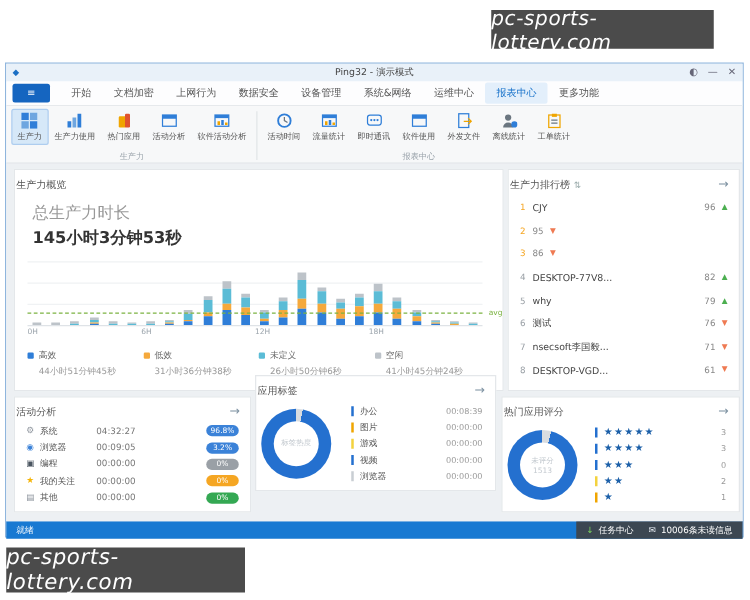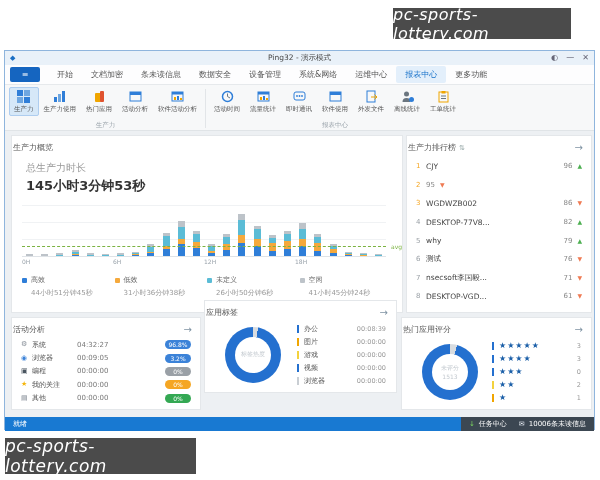--- a/index.html
+++ b/index.html
@@ -41,21 +41,21 @@
   .content { position:relative; height:286px; background:#edf0f3; }
   .panel { position:absolute; background:#fff; border:1px solid #e4e7ea; }
   .p-head { display:flex; align-items:center; padding:6px 8px 2px 1px; }
   .p-title { font-size:8px; color:#555; }
   .p-sort { font-size:7px; color:#9aa; margin-left:3px; }
   .p-arrow { margin-left:auto; color:#7f93a3; font-size:10px; line-height:1; }
 
   
   #panel-overview { left:6px; top:4px; width:392px; height:178px; }
   .total-block { padding:6px 0 0 14px; }
-  .total-label { font-size:10px; color:#999; }
+  .total-label { font-size:13px; color:#999; }
   .total-value { font-size:13px; font-weight:bold; color:#333; margin-top:2px; }
   .chart-wrap { position:relative; margin:10px 16px 0 10px; height:62px; }
   .chart-area { position:relative; height:52px; border-bottom:1px solid #dfe3e7; }
   .gridline { position:absolute; left:0; right:0; height:1px; background:#f0f2f4; }
   .bars { position:absolute; left:0; right:0; bottom:0; top:0; display:flex; align-items:flex-end; }
   .bar-slot { flex:1; display:flex; justify-content:center; align-items:flex-end; height:100%; }
   .bar-stack { width:7px; display:flex; flex-direction:column; justify-content:flex-end; }
   .bar-seg { width:100%; }
   .avg-line { position:absolute; left:0; right:0; border-top:1px dashed #7cb342; }
   .avg-label { position:absolute; right:-16px; font-size:6px; color:#7cb342; }
@@ -82,21 +82,21 @@
   #panel-activity { left:6px; top:186px; width:190px; height:93px; }
   .act-rows { padding:1px 9px 0 9px; }
   .act-row { display:flex; align-items:center; height:13.4px; }
   .act-icon { width:11px; font-size:7px; line-height:1; }
   .act-label { width:45px; font-size:7px; color:#555; }
   .act-time { flex:1; font-size:7px; color:#777; }
   .badge { min-width:26px; text-align:center; font-size:6px; color:#fff; border-radius:7px; padding:1px 3px; }
 
   
   #panel-tags { left:199px; top:169px; width:193px; height:93px; }
-  .donut-flex { display:flex; align-items:center; padding:2px 10px 0 20px; }
+  .donut-flex { display:flex; align-items:center; padding:2px 10px 0 4px; }
   .donut { position:relative; width:56px; height:56px; border-radius:50%; flex:none; }
   .donut::after { content:""; position:absolute; inset:10px; background:#fff; border-radius:50%; }
   .donut-center { position:absolute; inset:0; display:flex; flex-direction:column; align-items:center; justify-content:center; z-index:2; font-size:6px; color:#c3c9cf; }
   .tag-legend { flex:1; margin-left:16px; }
   .tag-row { display:flex; align-items:center; height:13px; }
   .tag-tick { width:2px; height:8px; margin-right:5px; }
   .tag-label { flex:1; font-size:7px; color:#555; }
   .tag-value { font-size:6.5px; color:#999; }
 
   
@@ -133,21 +133,21 @@
           <span>—</span>
           <span>✕</span>
         </span>
     </div>
 
     <div class="menubar">
       <span class="app-btn">≡</span>
       <span id="menu-items" style="display:flex;align-items:center;">
           <span class="mitem">开始</span>
           <span class="mitem">文档加密</span>
-          <span class="mitem">条未读信息</span>
+          <span class="mitem">上网行为</span>
           <span class="mitem">数据安全</span>
           <span class="mitem">设备管理</span>
           <span class="mitem">系统&amp;网络</span>
           <span class="mitem">运维中心</span>
           <span class="mitem active">报表中心</span>
           <span class="mitem">更多功能</span>
         </span>
     </div>
 
     <div class="ribbon" id="ribbon">
@@ -532,21 +532,20 @@
               <span class="lb-score">96</span>
               <span class="lb-trend up">▲</span>
             </div>
             <div class="lb-row">
               <span class="lb-rank top">2</span>
               <span class="lb-score">95</span>
               <span class="lb-trend down">▼</span>
             </div>
             <div class="lb-row">
               <span class="lb-rank top">3</span>
-              <span class="lb-name">WGDWZB002</span>
               <span class="lb-score">86</span>
               <span class="lb-trend down">▼</span>
             </div>
             <div class="lb-row">
               <span class="lb-rank">4</span>
               <span class="lb-name">DESKTOP-77V8...</span>
               <span class="lb-score">82</span>
               <span class="lb-trend up">▲</span>
             </div>
             <div class="lb-row">

